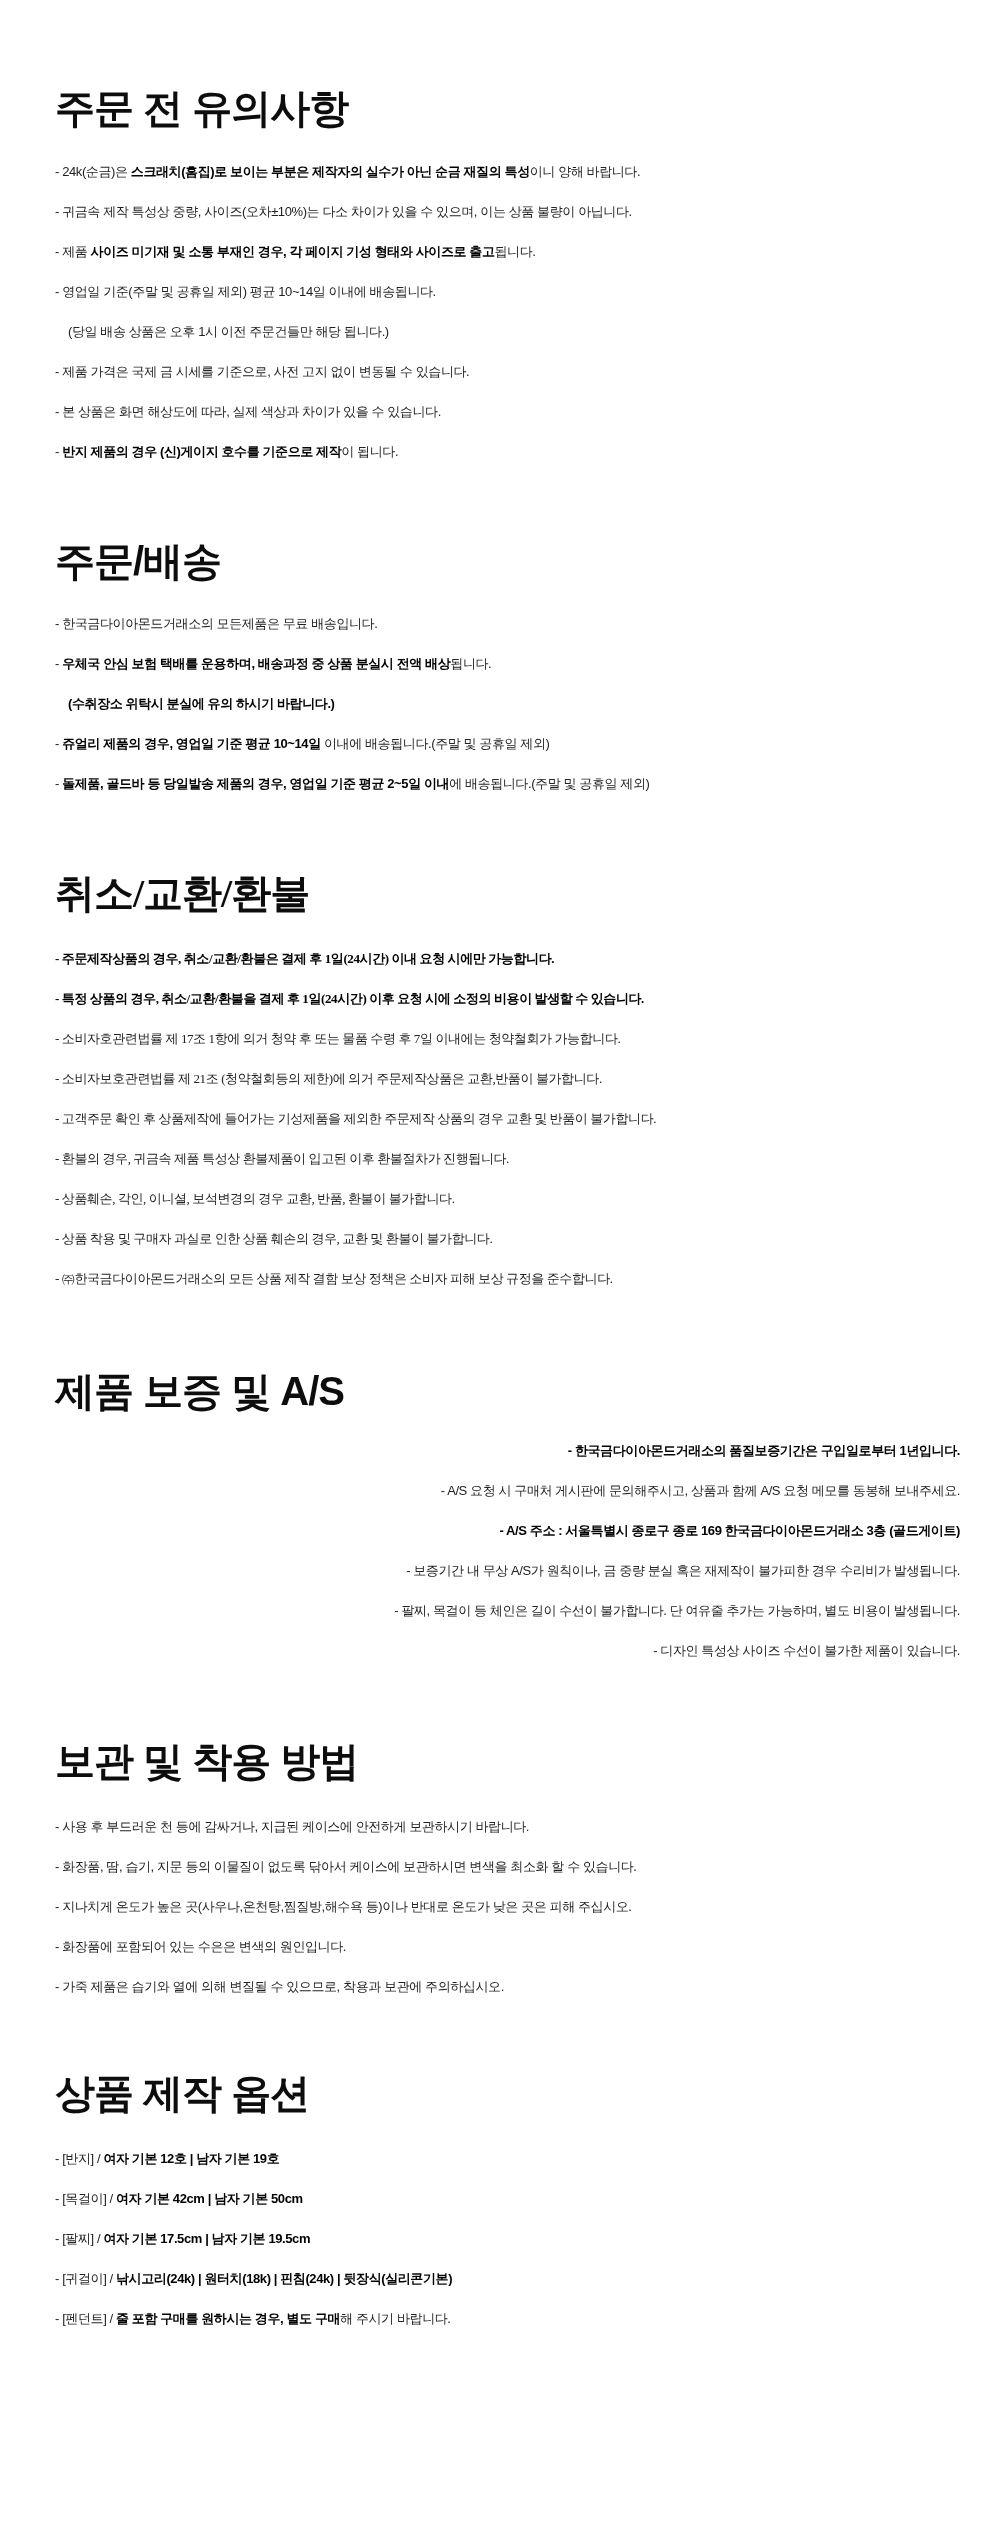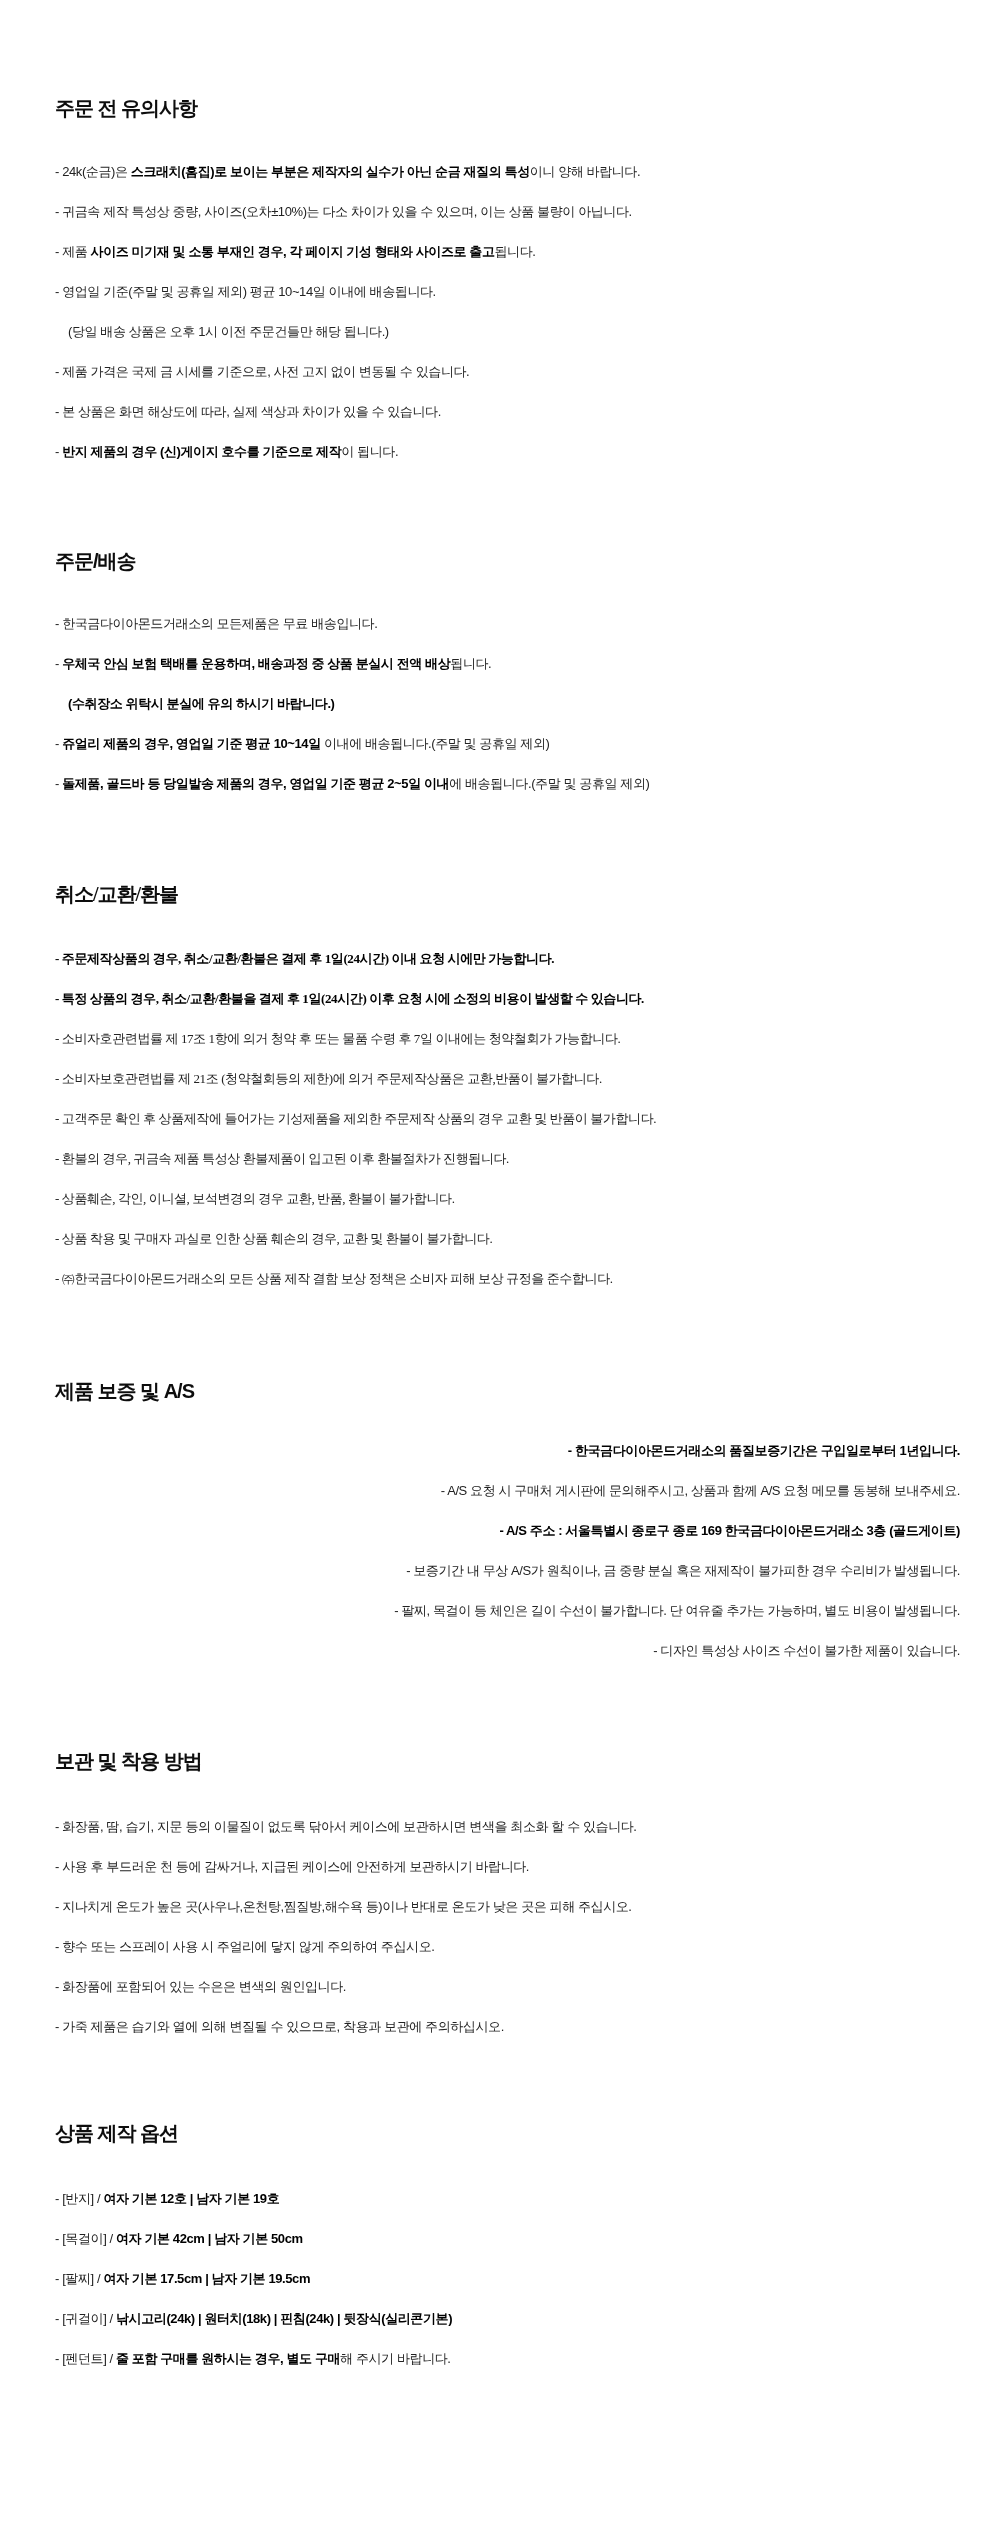--- a/index.html
+++ b/index.html
@@ -16,21 +16,21 @@
   }
   #doc {
     width: 1000px;
   }
   .section {
     margin-left: 55px;
     margin-right: 40px;
   }
   .section-title {
     margin: 0;
-    font-size: 20px;
+    font-size: 40px;
     font-weight: 800;
     line-height: 40px;
     letter-spacing: -1px;
     color: #0d0d0d;
   }
   .lines { margin: 0; }
   .line {
     font-size: 13px;
     line-height: 40px;
     letter-spacing: -0.4px;
@@ -105,24 +105,23 @@
         <div class="line"><span class="seg">- A/S 요청 시 구매처 게시판에 문의해주시고, 상품과 함께 A/S 요청 메모를 동봉해 보내주세요.</span></div>
         <div class="line"><span class="seg-bold">- A/S 주소 : 서울특별시 종로구 종로 169 한국금다이아몬드거래소 3층 (골드게이트)</span></div>
         <div class="line"><span class="seg">- 보증기간 내 무상 A/S가 원칙이나, 금 중량 분실 혹은 재제작이 불가피한 경우 수리비가 발생됩니다.</span></div>
         <div class="line"><span class="seg">- 팔찌, 목걸이 등 체인은 길이 수선이 불가합니다. 단 여유줄 추가는 가능하며, 별도 비용이 발생됩니다.</span></div>
         <div class="line"><span class="seg">- 디자인 특성상 사이즈 수선이 불가한 제품이 있습니다.</span></div>
       </div>
     </section>
     <section class="section s5">
       <h2 class="section-title">보관 및 착용 방법</h2>
       <div class="lines">
+        <div class="line"><span class="seg">- 사용 후 부드러운 천 등에 감싸거나, 지급된 케이스에 안전하게 보관하시기 바랍니다.</span></div>
         <div class="line"><span class="seg">- 화장품, 땀, 습기, 지문 등의 이물질이 없도록 닦아서 케이스에 보관하시면 변색을 최소화 할 수 있습니다.</span></div>
-        <div class="line"><span class="seg">- 사용 후 부드러운 천 등에 감싸거나, 지급된 케이스에 안전하게 보관하시기 바랍니다.</span></div>
         <div class="line"><span class="seg">- 지나치게 온도가 높은 곳(사우나,온천탕,찜질방,해수욕 등)이나 반대로 온도가 낮은 곳은 피해 주십시오.</span></div>
-        <div class="line"><span class="seg">- 향수 또는 스프레이 사용 시 주얼리에 닿지 않게 주의하여 주십시오.</span></div>
         <div class="line"><span class="seg">- 화장품에 포함되어 있는 수은은 변색의 원인입니다.</span></div>
         <div class="line"><span class="seg">- 가죽 제품은 습기와 열에 의해 변질될 수 있으므로, 착용과 보관에 주의하십시오.</span></div>
       </div>
     </section>
     <section class="section s6">
       <h2 class="section-title">상품 제작 옵션</h2>
       <div class="lines">
         <div class="line"><span class="seg">- [반지] / </span><span class="seg-bold">여자 기본 12호 | 남자 기본 19호</span></div>
         <div class="line"><span class="seg">- [목걸이] / </span><span class="seg-bold">여자 기본 42cm | 남자 기본 50cm</span></div>
         <div class="line"><span class="seg">- [팔찌] / </span><span class="seg-bold">여자 기본 17.5cm | 남자 기본 19.5cm</span></div>

